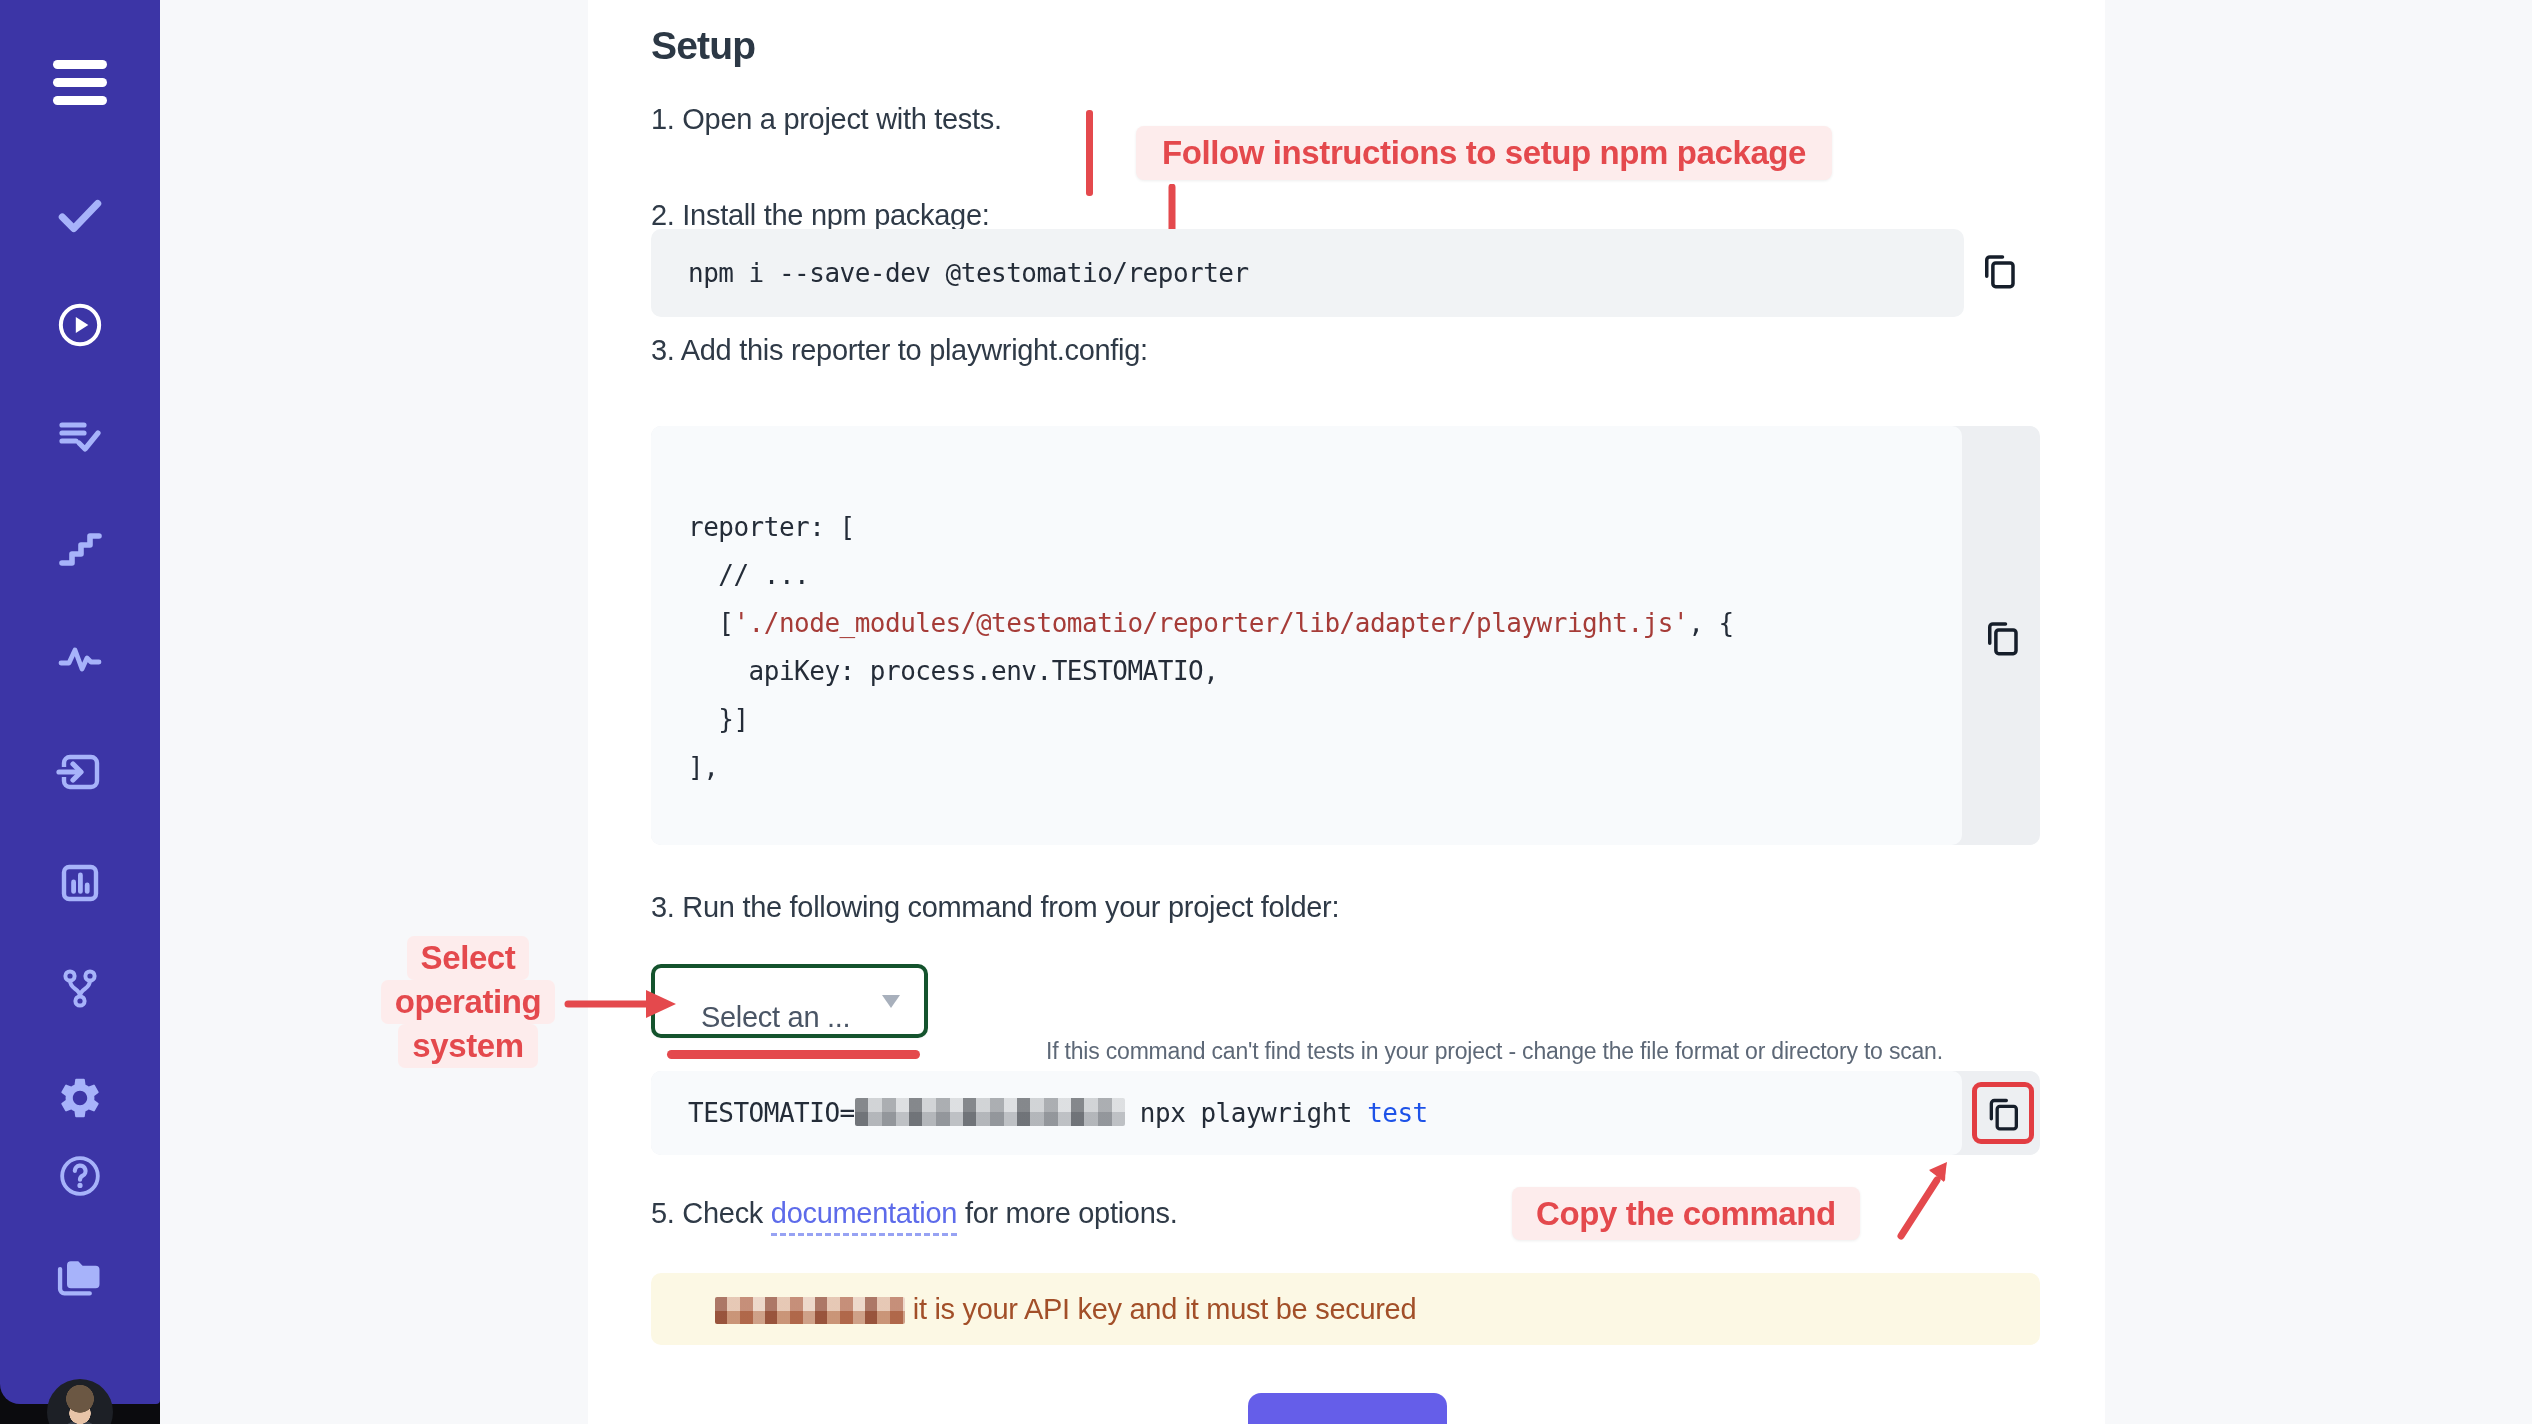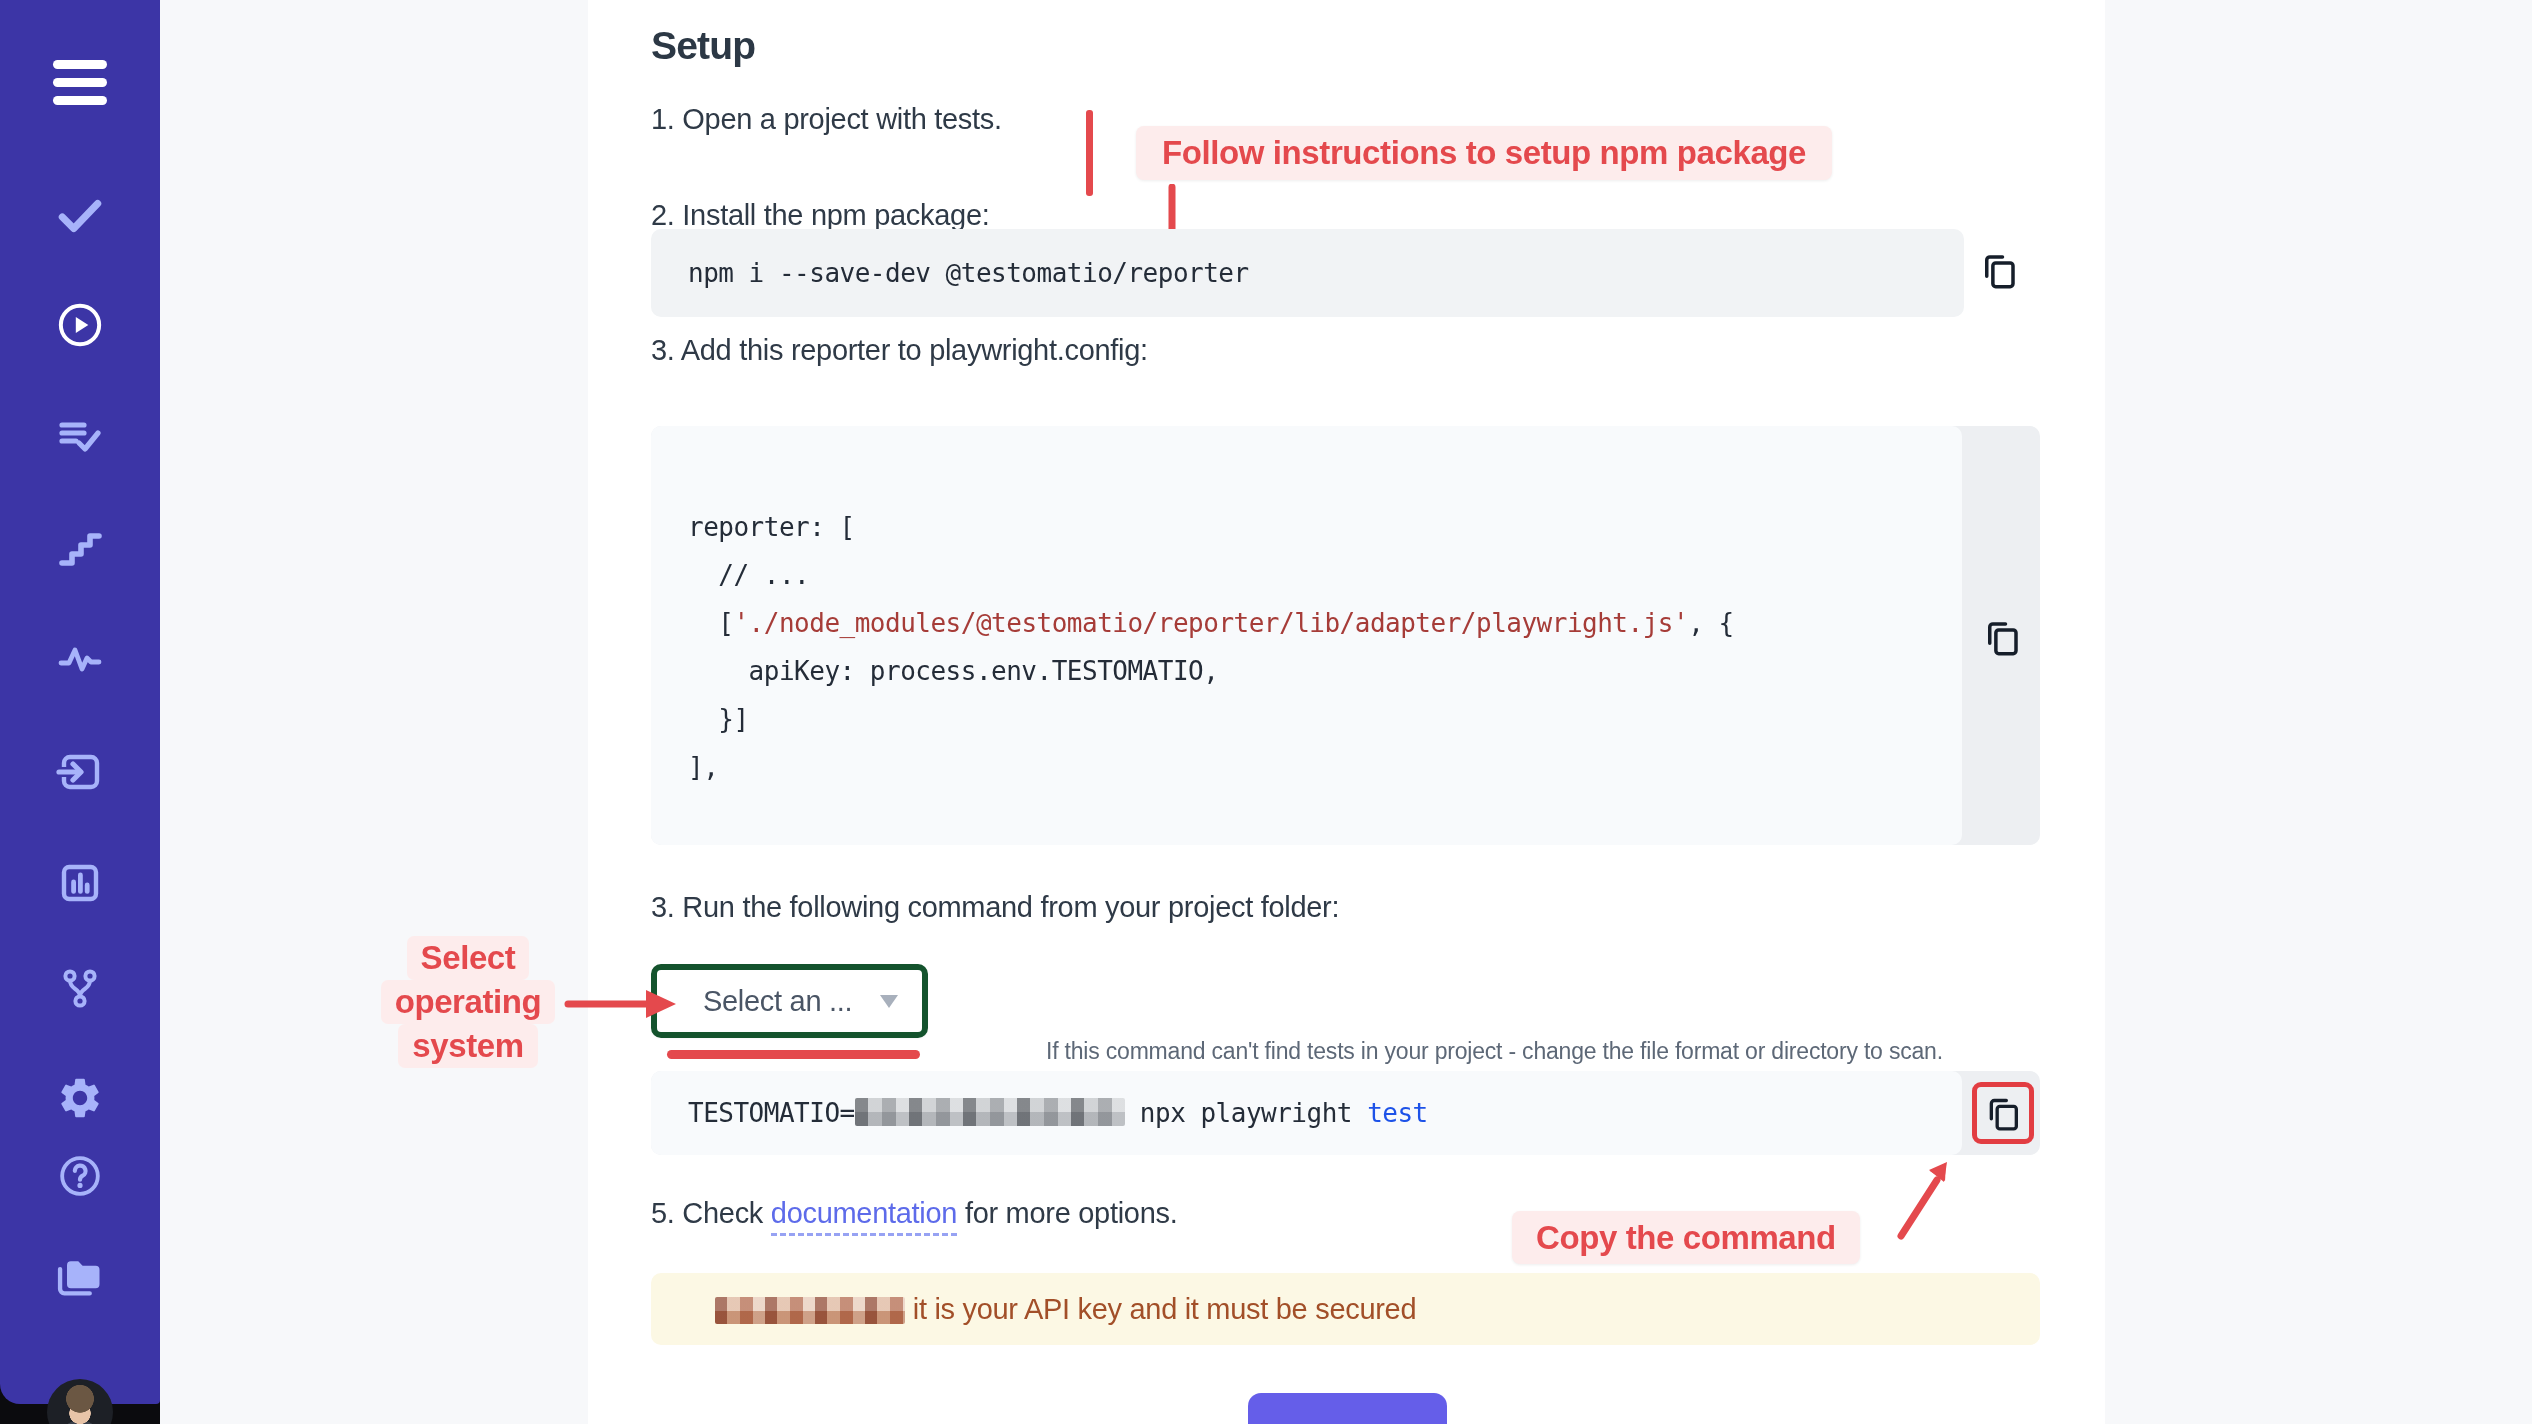--- a/index.html
+++ b/index.html
@@ -74,22 +74,22 @@
   .red-underline { position:absolute; height:9px; background:#e4494d; border-radius:5px; }
   #annotation-os { position:absolute; left:368px; top:936px; width:200px; display:flex; flex-direction:column; align-items:center; }
   #annotation-os span {
     background:#fdecec; color:#e4494d; font-weight:700; font-size:33px; letter-spacing:-0.4px;
     padding:3px 14px; border-radius:7px; line-height:38px; text-align:center;
   }
 
   
   #os-select {
     position:absolute; left:651px; top:964px; width:277px; height:74px;
-    background:#fff; border:6px solid #14532d; border-radius:10px; cursor:pointer;
-    display:flex; align-items:center; box-shadow:0 1px 2px rgba(20,30,50,.04);
+    background:#fff; border:4px solid #14532d; border-radius:10px; cursor:pointer;
+    display:flex; align-items:flex-end; box-shadow:0 1px 2px rgba(20,30,50,.04);
   }
   #os-select .val { margin-left:46px; font-size:29px; color:#4a5565; }
   #os-select .caret {
     position:absolute; right:24px; top:50%; margin-top:-6px;
     width:0; height:0; border-left:9px solid transparent; border-right:9px solid transparent;
     border-top:13px solid #a8b0bc;
   }
   .hint { position:absolute; left:1046px; top:1038px; width:1010px; font-size:23px; color:#5d6877; letter-spacing:-0.2px; }
 
   .doc-link { color:#5d6bea; text-decoration:none; border-bottom:3px dashed #97a2f3; padding-bottom:4px; cursor:pointer; }
@@ -279,21 +279,21 @@
 </div>
 <div id="copy-highlight">
   <button class="copy-btn" style="position:static;">
     <svg width="40" height="40" viewBox="0 0 24 24">
       <rect x="8.5" y="8" width="11.5" height="13.5" rx="1.6" fill="none" stroke="#161e2a" stroke-width="2"></rect>
       <path d="M5 15.5 V6.3 A1.8 1.8 0 0 1 6.8 4.5 H14" fill="none" stroke="#161e2a" stroke-width="2" stroke-linecap="round"></path>
     </svg>
   </button>
 </div>
 
-<div class="ann" style="left:1512px; top:1187px; height:53px; padding:0 24px;margin-top:24px;">
+<div class="ann" style="left:1512px; top:1187px; height:53px; padding:0 24px;">
   <span>Copy the command</span>
 </div>
 <svg class="abs" style="left:1885px; top:1150px;" width="92" height="95" viewBox="0 0 92 95">
   <line x1="16" y1="86" x2="52" y2="30" stroke="#e4494d" stroke-width="7" stroke-linecap="round"></line>
   <polygon points="61,13 60,31 45,21" fill="#e4494d"></polygon>
   <polygon points="62,12 44,20 59,32" fill="#e4494d"></polygon>
 </svg>
 
 <div class="step" style="top:1197px;"><span>5. Check </span><a class="doc-link">documentation</a><span> for more options.</span></div>
 

